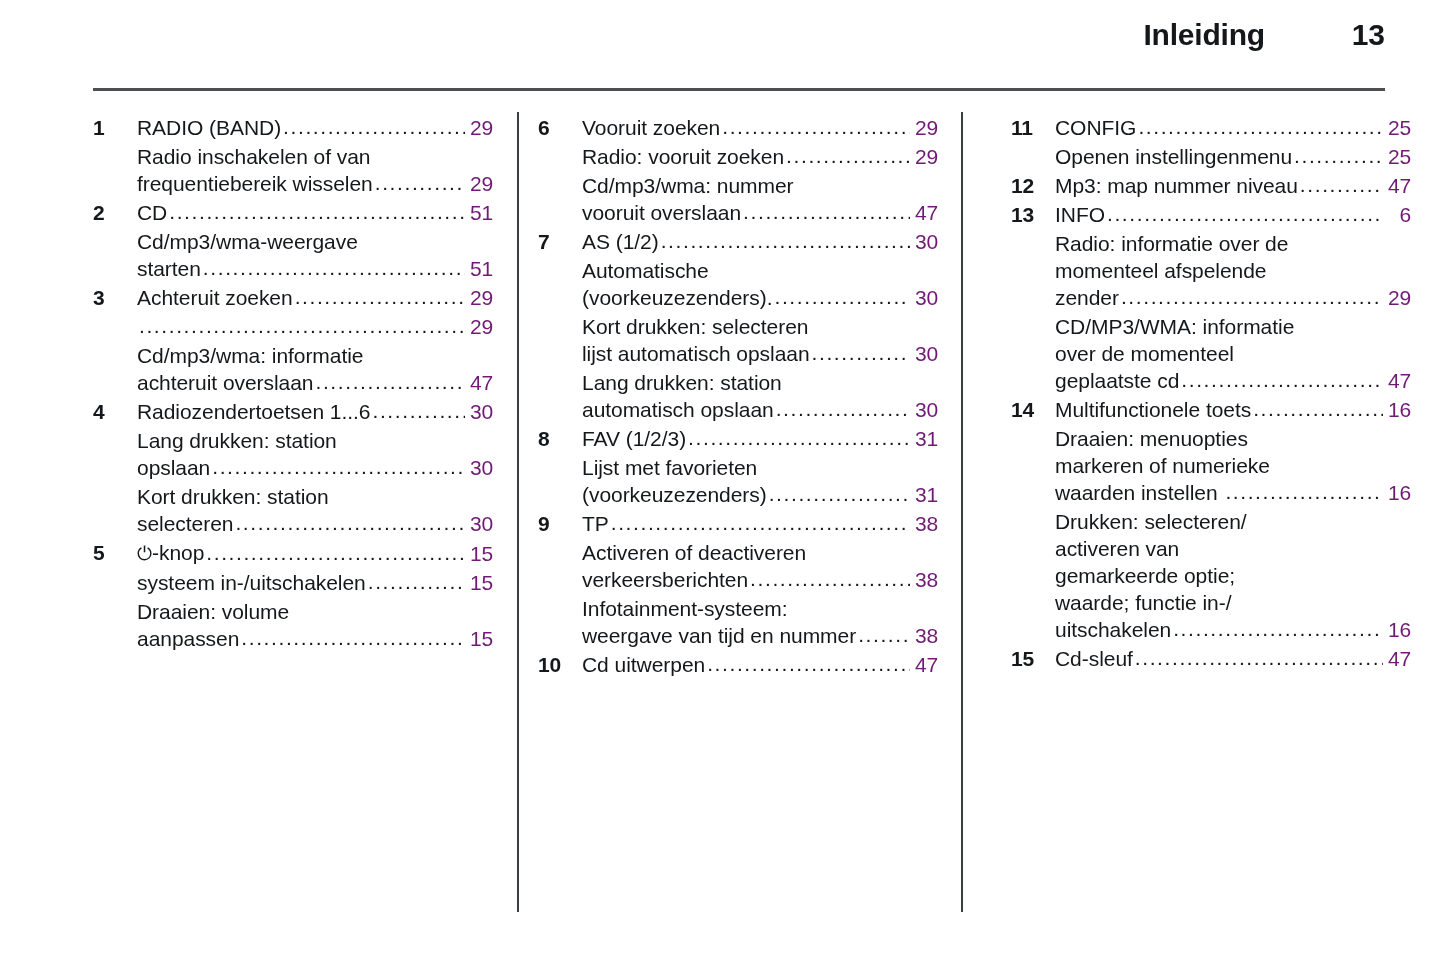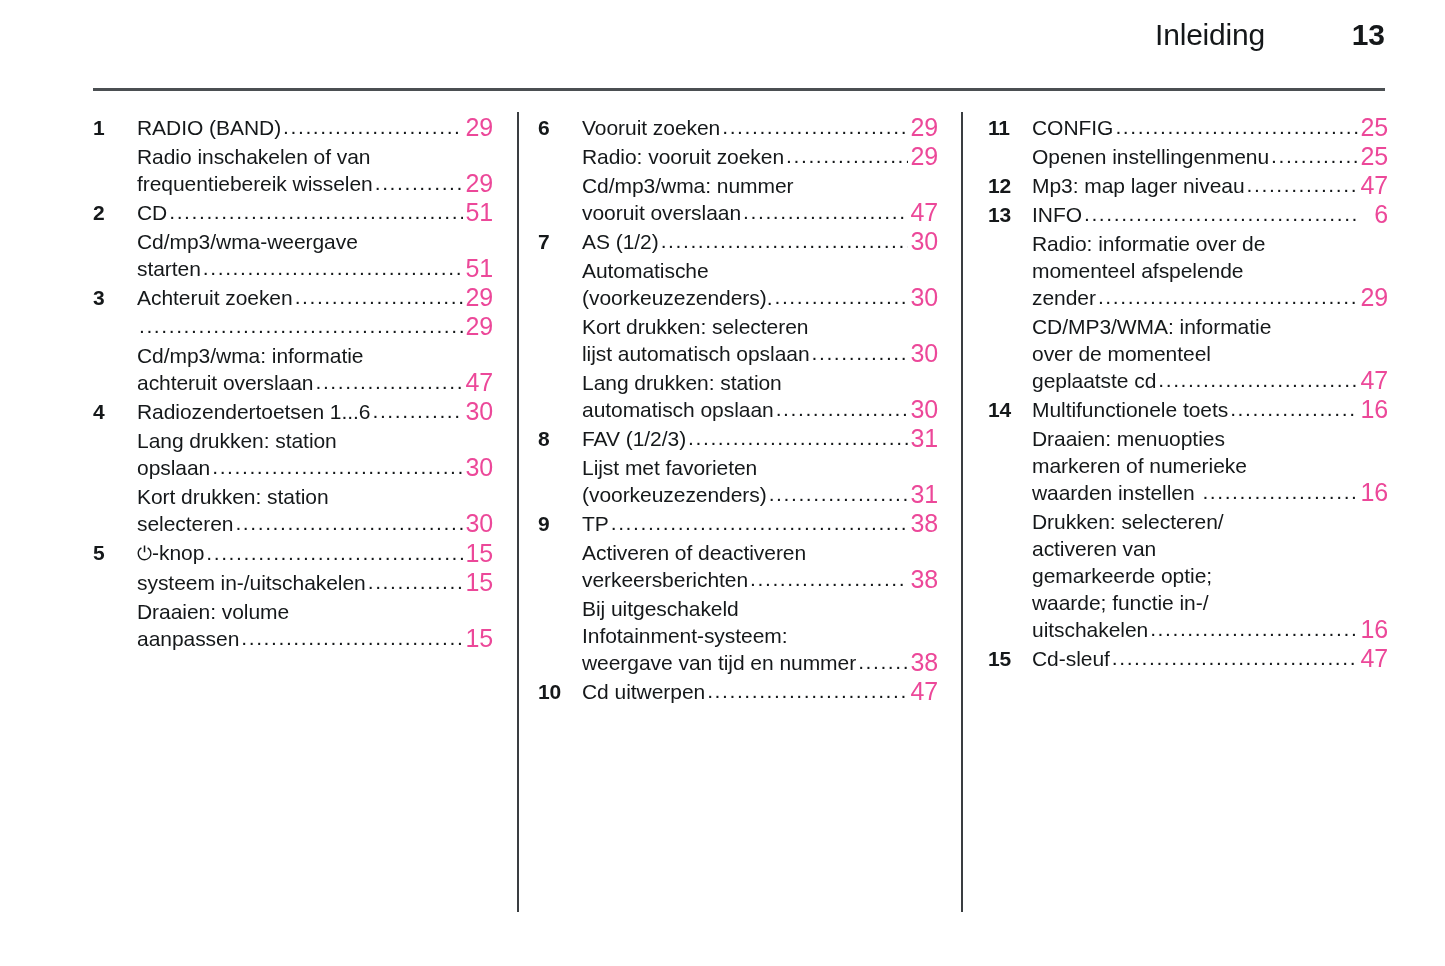--- a/index.html
+++ b/index.html
@@ -24,21 +24,21 @@
     left: 93px;
     top: 20px;
     width: 1292px;
     height: 62px;
     display: flex;
     align-items: flex-start;
     justify-content: flex-end;
   }
   .header-title {
     font-size: 30px;
-    font-weight: 400;
+    font-weight: 700;
     letter-spacing: -0.2px;
     line-height: 1;
     color: #15181a;
   }
   .header-pageno {
     font-size: 30px;
     font-weight: 700;
     line-height: 1;
     color: #15181a;
     min-width: 62px;
@@ -63,21 +63,21 @@
     height: 806px;
   }
   .col {
     position: absolute;
     top: 0;
     width: 400px;
     height: 806px;
   }
   .col-1 { left: 93px; }
   .col-2 { left: 538px; }
-  .col-3 { left: 988px; }
+  .col-3 { left: 1011px; }
 
   .col-divider {
     position: absolute;
     top: 0px;
     width: 2px;
     height: 800px;
     background: #3a3e41;
   }
   .divider-1 { left: 517px; }
   .divider-2 { left: 961px; }
@@ -137,23 +137,23 @@
     letter-spacing: 1.6px;
     min-width: 4px;
     position: relative;
     top: -1px;
   }
   .leader::after {
     content: "..............................................................................................";
   }
   .pageno {
     flex: 0 0 auto;
-    font-size: 25px;
+    font-size: 21px;
     line-height: 27px;
-    color: #ec4899;
+    color: #701a75;
     text-align: right;
     padding-left: 2px;
     min-width: 25px;
     letter-spacing: -0.2px;
   }
 
   
   .entry.sub .entry-num { visibility: hidden; }
 
   
@@ -428,21 +428,20 @@
           <div class="lastline">
             <span class="label">verkeersberichten</span>
             <span class="leader"></span>
             <span class="pageno">38</span>
           </div>
         </div>
       </div>
       <div class="entry sub gap-before">
         <div class="entry-num"></div>
         <div class="entry-body">
-          <div class="txt">Bij uitgeschakeld</div>
           <div class="txt">Infotainment-systeem:</div>
           <div class="lastline">
             <span class="label">weergave van tijd en nummer</span>
             <span class="leader"></span>
             <span class="pageno">38</span>
           </div>
         </div>
       </div>
       <div class="entry gap-small">
         <div class="entry-num">10</div>
@@ -473,21 +472,21 @@
             <span class="label">Openen instellingenmenu</span>
             <span class="leader"></span>
             <span class="pageno">25</span>
           </div>
         </div>
       </div>
       <div class="entry gap-small">
         <div class="entry-num">12</div>
         <div class="entry-body">
           <div class="lastline">
-            <span class="label">Mp3: map lager niveau</span>
+            <span class="label">Mp3: map nummer niveau</span>
             <span class="leader"></span>
             <span class="pageno">47</span>
           </div>
         </div>
       </div>
       <div class="entry gap-small">
         <div class="entry-num">13</div>
         <div class="entry-body">
           <div class="lastline">
             <span class="label">INFO</span>

